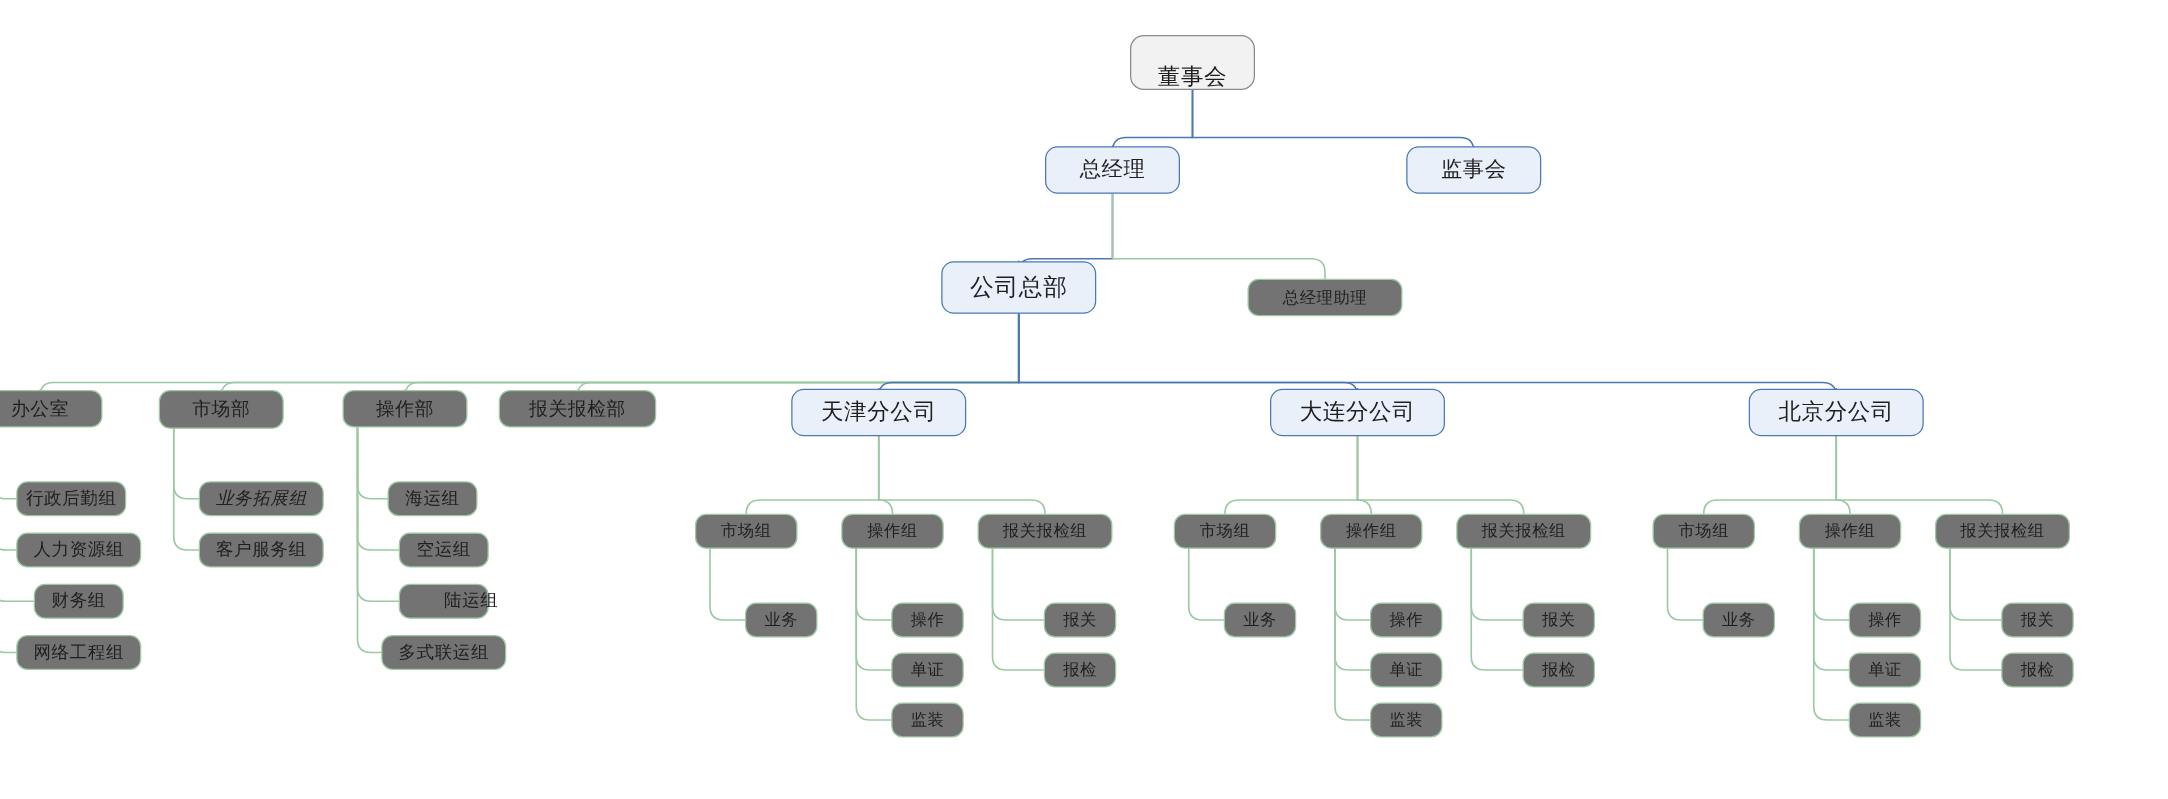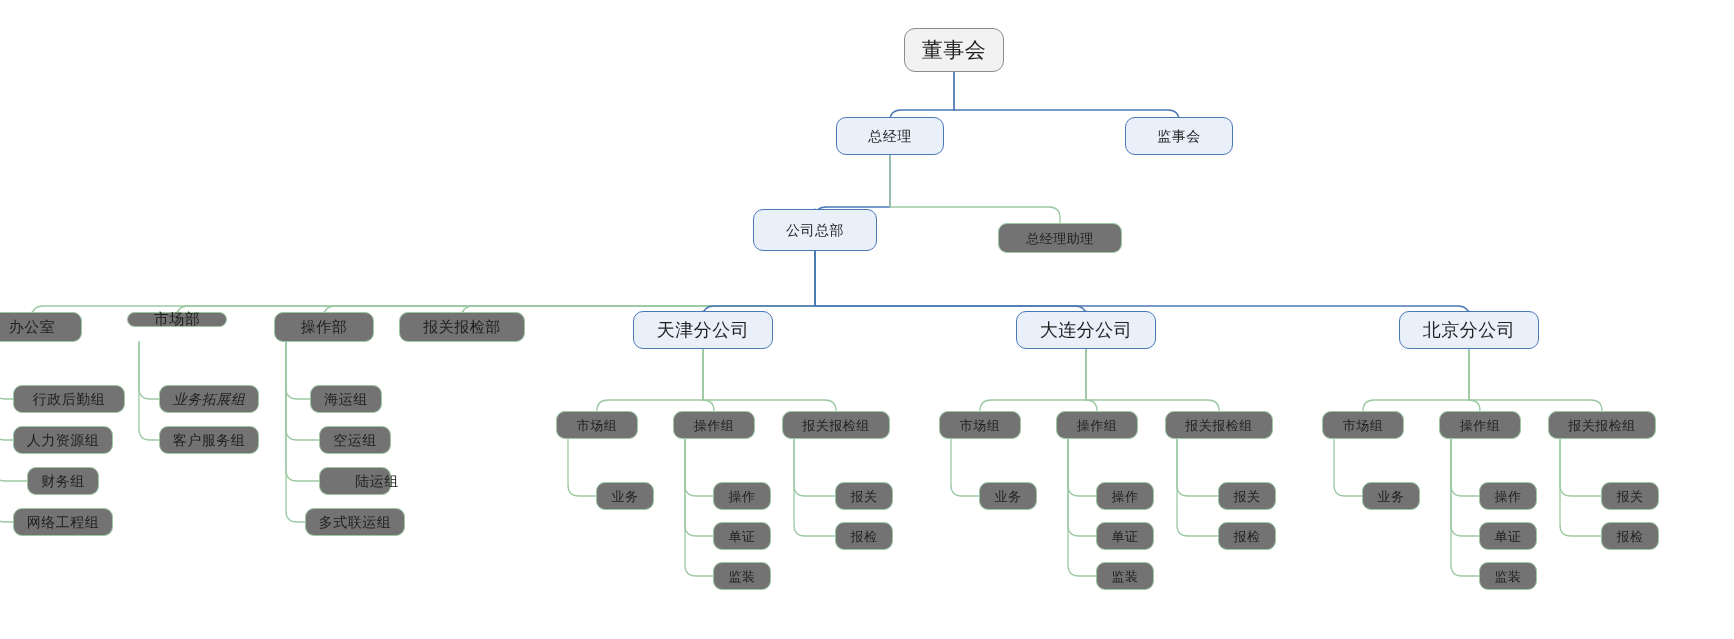--- a/index.html
+++ b/index.html
@@ -38,35 +38,36 @@
     text-align: center;
     border-radius: 9px;
     white-space: nowrap;
     line-height: 1;
     letter-spacing: 0.5px;
   }
   .node-root {
     background: #f2f2f2;
     border: 1.6px solid #8c8c8c;
     color: #1f1f1f;
-    font-size: 21px;
+    font-size: 18px;
     border-radius: 11px;
+    align-items: flex-end;
   }
   .node-blue {
     background: #eaf0fa;
     border: 1.5px solid #4a78b5;
     color: #1f1f1f;
   }
   .node-green {
     background: #737373;
     border: 1.2px solid #9cc9a3;
     color: #1f1f1f;
   }
-  .lvl-exec   { font-size: 14px; border-radius: 10px; }
-  .lvl-hq     { font-size: 14px; border-radius: 10px; }
+  .lvl-exec   { font-size: 17px; border-radius: 10px; }
+  .lvl-hq     { font-size: 19px; border-radius: 10px; }
   .lvl-branch { font-size: 18px; border-radius: 10px; }
   .lvl-dept   { font-size: 15px; }
   .lvl-assist { font-size: 13px; }
   .lvl-group  { font-size: 14px; }
   .lvl-team   { font-size: 13px; }
   .lvl-leaf   { font-size: 13px; }
 </style>
 </head>
 <body>
 
@@ -133,39 +134,39 @@
       </div>
       <div class="node node-blue lvl-hq" style="left: 753px; top: 209px; width: 124px; height: 42px;">
         <span>公司总部</span>
       </div>
       <div class="node node-green lvl-assist" style="left: 998px; top: 223px; width: 124px; height: 30px;">
         <span>总经理助理</span>
       </div>
       <div class="node node-green lvl-dept" style="left: -18px; top: 312px; width: 100px; height: 30px;">
         <span>办公室</span>
       </div>
-      <div class="node node-green lvl-dept" style="left: 127px; top: 312px; width: 100px; height: 15px; border-radius: 11px;">
+      <div class="node node-green lvl-dept" style="left: 127px; top: 312px; width: 100px; height: 31px;">
         <span>市场部</span>
       </div>
       <div class="node node-green lvl-dept" style="left: 274px; top: 312px; width: 100px; height: 30px;">
         <span>操作部</span>
       </div>
       <div class="node node-green lvl-dept" style="left: 399px; top: 312px; width: 126px; height: 30px;">
         <span>报关报检部</span>
       </div>
       <div class="node node-blue lvl-branch" style="left: 633px; top: 311px; width: 140px; height: 38px;">
         <span>天津分公司</span>
       </div>
       <div class="node node-blue lvl-branch" style="left: 1016px; top: 311px; width: 140px; height: 38px;">
         <span>大连分公司</span>
       </div>
       <div class="node node-blue lvl-branch" style="left: 1399px; top: 311px; width: 140px; height: 38px;">
         <span>北京分公司</span>
       </div>
-      <div class="node node-green lvl-group" style="left: 13px; top: 385px; width: 112px; height: 28px;">
+      <div class="node node-green lvl-group" style="left: 13px; top: 385px; width: 88px; height: 28px;">
         <span>行政后勤组</span>
       </div>
       <div class="node node-green lvl-group" style="left: 13px; top: 426px; width: 100px; height: 28px;">
         <span>人力资源组</span>
       </div>
       <div class="node node-green lvl-group" style="left: 27px; top: 467px; width: 72px; height: 28px; justify-content: center;">
         <span>财务组</span>
       </div>
       <div class="node node-green lvl-group" style="left: 13px; top: 508px; width: 100px; height: 28px;">
         <span>网络工程组</span>

